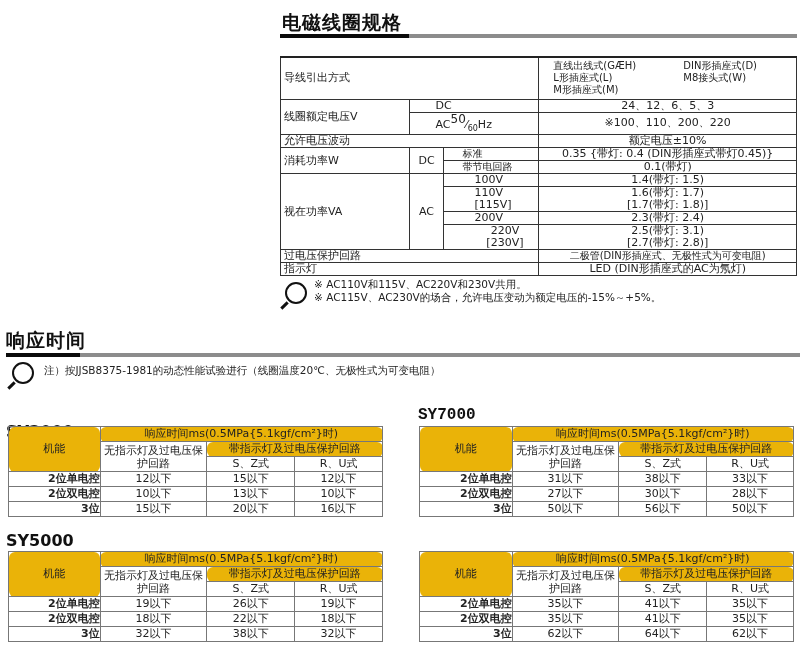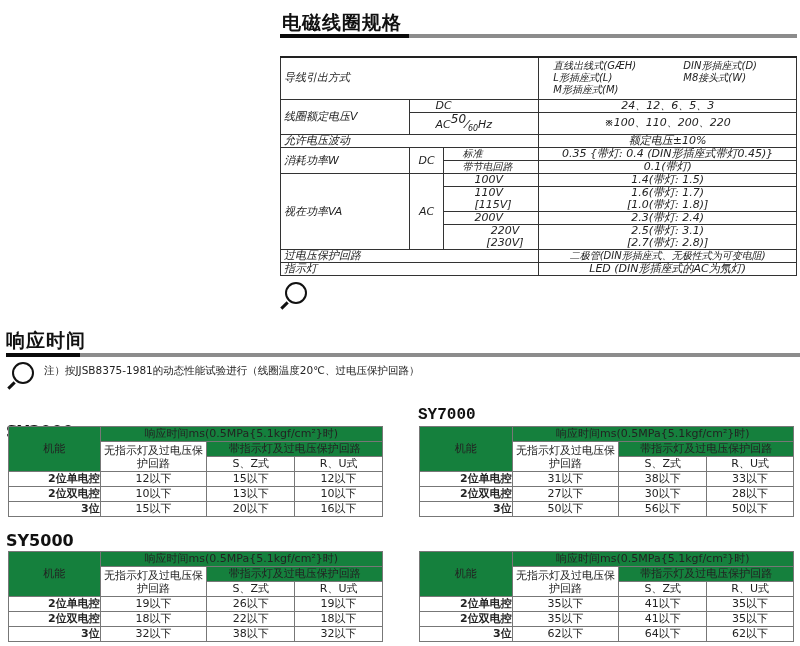--- a/index.html
+++ b/index.html
@@ -17,21 +17,21 @@
   .sec-bar { height: 4px; background: #8c8c8c; }
   .sec-bar .blk { height: 100%; background: #0a0a0a; }
 
   
   table { border-collapse: collapse; }
   .spec {
     width: 517px; font-size: 11px; color: #222;
     border-top: 2px solid #222;
   }
   .spec td {
-    border: 1px solid #333; padding: 0 3px; line-height: 12px; vertical-align: middle; font-style: italic;
+    border: 1px solid #333; padding: 0 3px; line-height: 12px; vertical-align: middle;
   }
   .spec .c { text-align: center; }
   .spec .l { text-align: left; }
   .spec .small { font-size: 10px; }
   .spec sup { font-size: 12px; }
   .spec sub { font-size: 8px; text-align: center; }
 
   
   .note { font-size: 10.5px; color: #222; line-height: 13px; }
   .mag {
@@ -44,21 +44,21 @@
   }
 
   
   .model-title { font-size: 16px; font-weight: bold; color: #111; }
   .rt {
     font-size: 11px; color: #222; border: 1px solid #555;
   }
   .rt td {
     border: 1px solid #777; text-align: center; padding: 0; height: 14px; line-height: 14px;
   }
-  .rt .hdr { background: #15803d; }
+  .rt .hdr { background: #eab308; border-radius: 6px; }
   .rt .rowlabel { text-align: right; padding-left: 16px; font-weight: bold; }
 </style>
 </head>
 <body>
 
 <div class="abs sec-title" style="left:282px; top:10px;">电磁线圈规格</div>
 <div class="abs sec-bar" style="left:280px; top:34px; width:517px;">
   <div class="blk" style="width:129px;"></div>
 </div>
 
@@ -120,21 +120,21 @@
     <td class="l" style="padding-left:30px;">100V</td>
     <td class="c">1.4(带灯: 1.5)</td>
   </tr>
   <tr style="height:25px">
     <td class="l" style="padding-left:30px;">
       <div>110V</div>
       <div>[115V]</div>
     </td>
     <td class="c">
       <div>1.6(带灯: 1.7)</div>
-      <div>[1.0(带灯: 1.8)]</div>
+      <div>[1.7(带灯: 1.8)]</div>
     </td>
   </tr>
   <tr style="height:13px">
     <td class="l" style="padding-left:30px;">200V</td>
     <td class="c">2.3(带灯: 2.4)</td>
   </tr>
   <tr style="height:25px">
     <td class="l" style="padding-left:30px;text-align:center;">
       <div>220V</div>
       <div>[230V]</div>
@@ -152,28 +152,30 @@
 
   <tr style="height:13px">
     <td class="l" colspan="3">指示灯</td>
     <td class="c">LED (DIN形插座式的AC为氖灯)</td>
   </tr>
 </tbody>
   </table>
 
 <div class="mag" style="left:285px; top:282px;"></div>
 <div class="abs note" style="left:314px; top:278px;">
+  <div>※ AC110V和115V、AC220V和230V共用。</div>
+  <div>※ AC115V、AC230V的场合，允许电压变动为额定电压的-15%～+5%。</div>
 </div>
 
 <div class="abs sec-title" style="left:6px; top:328px;">响应时间</div>
 <div class="abs sec-bar" style="left:6px; top:353px; width:794px;">
   <div class="blk" style="width:74px;"></div>
 </div>
 <div class="mag" style="left:12px; top:362px;"></div>
-<div class="abs note" style="left:44px; top:364px;">注）按JJSB8375-1981的动态性能试验进行（线圈温度20℃、过电压保护回路）</div>
+<div class="abs note" style="left:44px; top:364px;">注）按JJSB8375-1981的动态性能试验进行（线圈温度20℃、无极性式为可变电阻）</div>
 
 <div class="abs model-title" style="left:6px; top:422px;">SY3000</div>
 <table class="abs rt" style="left:8px; top:426px; width:375px;">
   <colgroup>
       <col style="width:92px">
       <col style="width:107px">
       <col style="width:88px">
       <col style="width:88px">
     </colgroup>
   <tbody>

